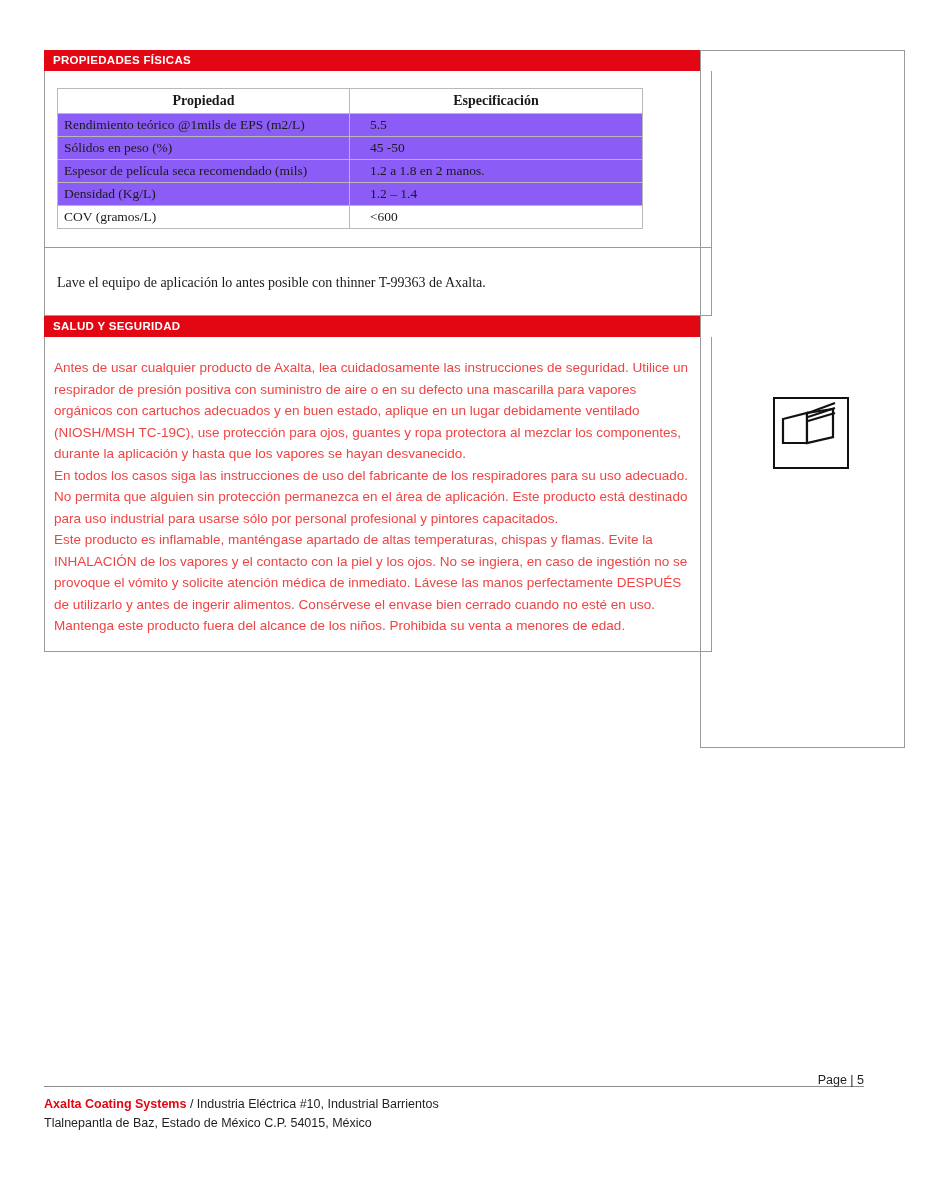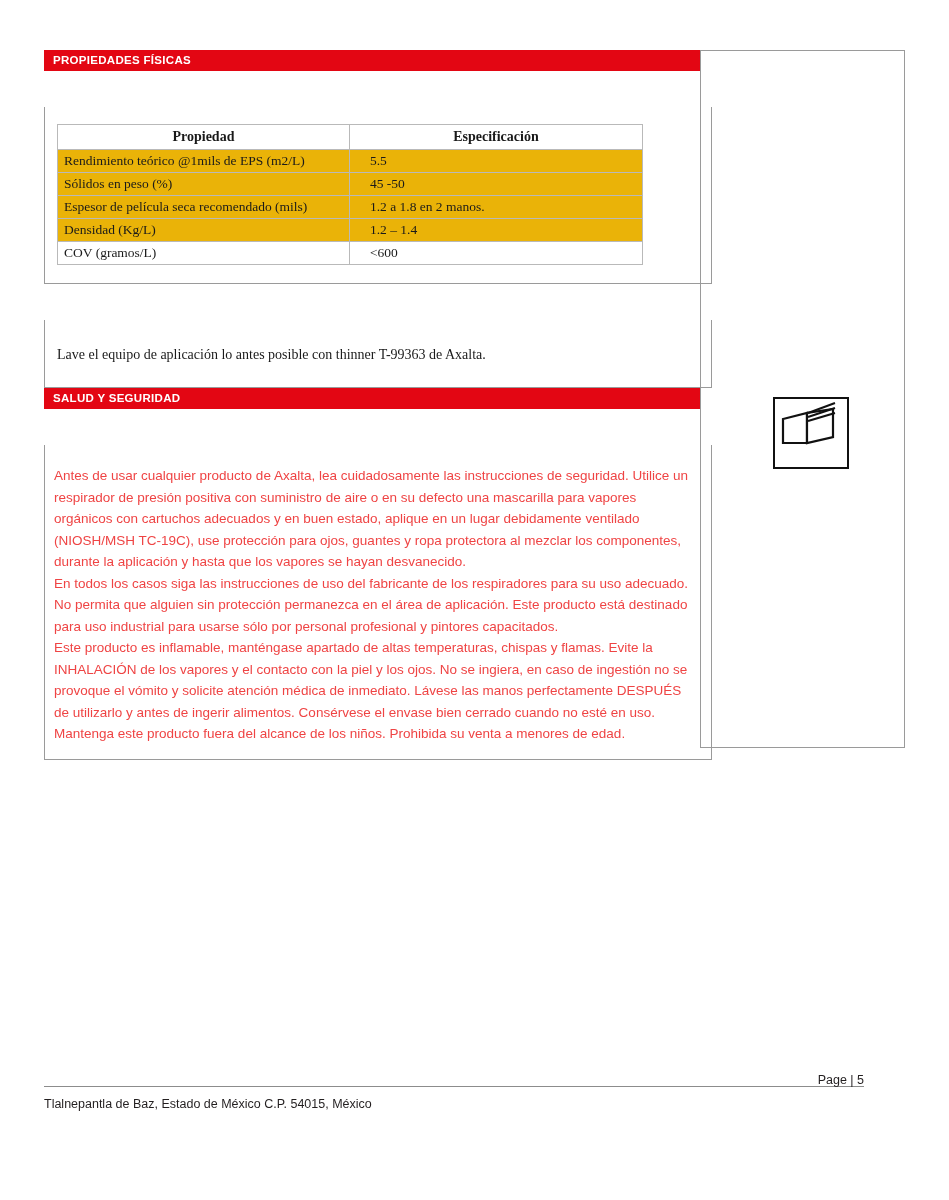--- a/index.html
+++ b/index.html
@@ -81,21 +81,20 @@
     height: 21px;
     line-height: 13px;
     width: 656px;
   }
 
   .section-body {
     border-left: 1px solid #9a9a9a;
     border-right: 1px solid #9a9a9a;
     box-sizing: border-box;
     width: 668px;
-    margin-top: 36px;
   }
   .section-body.bottomline { border-bottom: 1px solid #9a9a9a; }
 
   
   .props-wrap {
     padding: 17px 12px 18px 12px;
   }
   table.props {
     border-collapse: collapse;
     width: 586px;
@@ -111,21 +110,21 @@
     padding: 4px 6px;
     font-size: 14px;
   }
   table.props td {
     border: 1px solid #b9b9b9;
     padding: 3px 6px 4px 6px;
     vertical-align: top;
     line-height: 15px;
   }
   table.props tr.shaded td {
-    background: #eab308;
+    background: #8b5cf6;
   }
   table.props td.col1 { width: 300px; }
   table.props td.col2 { width: 286px; padding-left: 20px; }
 
   
   .clean-text {
     font-family: "Liberation Serif", serif;
     font-size: 14px;
     padding: 26px 12px 24px 12px;
     line-height: 17px;
@@ -244,17 +243,20 @@
           <path d="M33 22 L60 14" stroke="#111111" stroke-width="2"></path>
         </svg>
       </div>
     </div>
   </div>
 
   <div class="footer">
     <div class="footer-rule"></div>
     <div class="footer-inner">
       <div class="page-num">Page | 5</div>
+      <div>
+        <span class="brand">Axalta Coating Systems</span><span> / Industria Eléctrica #10, Industrial Barrientos</span>
+      </div>
       <div>Tlalnepantla de Baz, Estado de México C.P. 54015, México</div>
     </div>
   </div>
 
 </div>
 
 </body></html>

